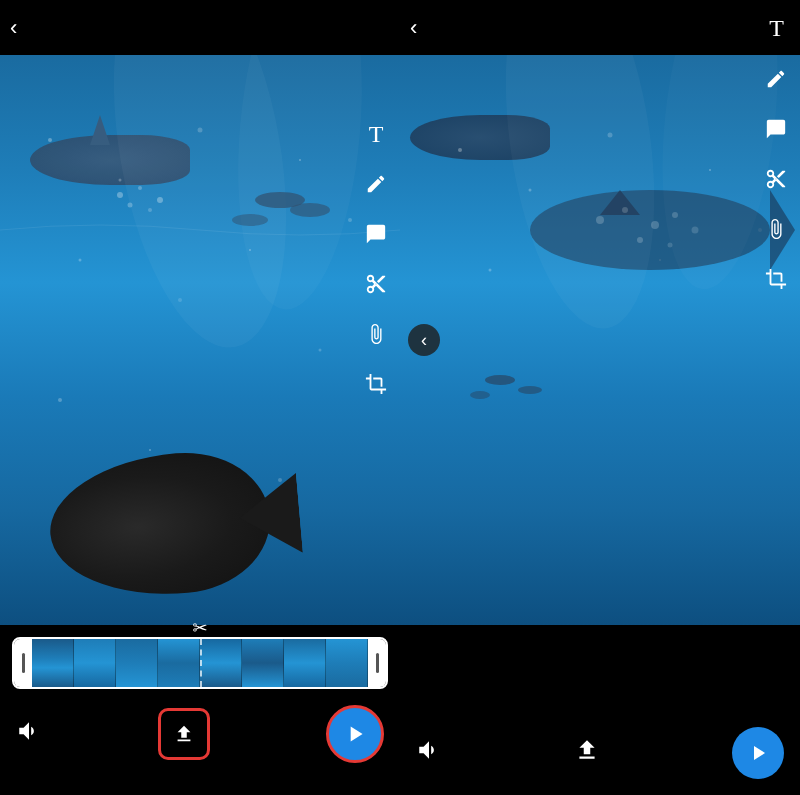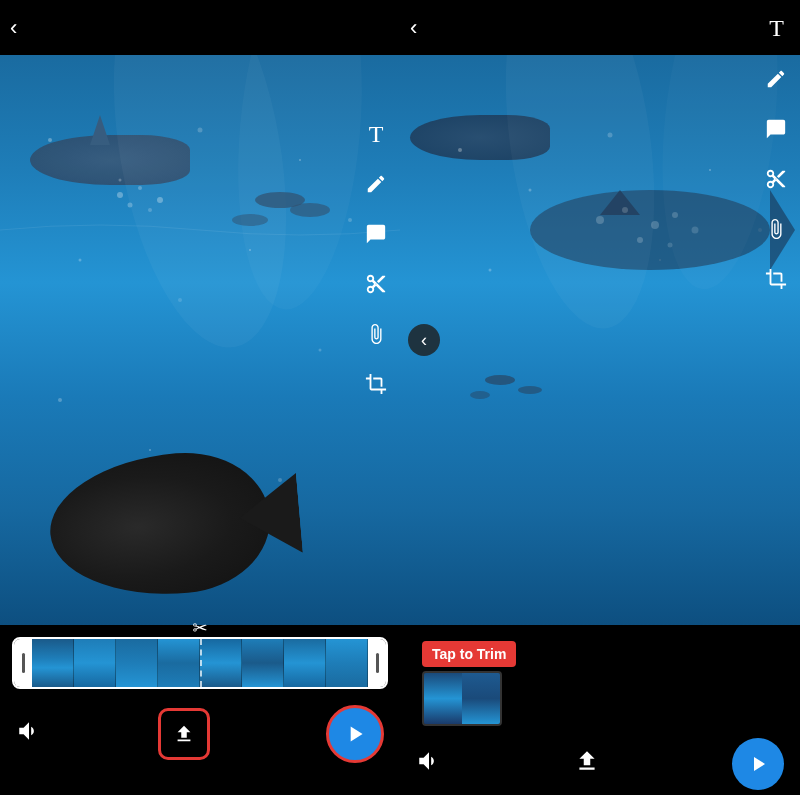--- a/index.html
+++ b/index.html
@@ -551,27 +551,20 @@
       <div class="toolbar-icon">
         <svg width="22" height="22" viewBox="0 0 24 24" fill="white">
           <path d="M17 15h2V7c0-1.1-.9-2-2-2H9v2h8v8zM7 17V1H5v4H1v2h4v10c0 1.1.9 2 2 2h10v4h2v-4h4v-2H7z"></path>
         </svg>
       </div>
     </div>
   </div>
 
   <div class="right-bottom-area">
 
-    <div class="tap-to-trim-area">
-      <div class="tap-to-trim-bubble">Tap to Trim</div>
-      <div class="video-thumbnail-small">
-        <div class="thumb-frame" style="background: linear-gradient(180deg,#1a4a7a 0%,#2494d4 50%,#1a3a6a 100%);"></div>
-        <div class="thumb-frame" style="background: linear-gradient(180deg,#1e5a90 0%,#1a4a7a 50%,#2494d4 100%);"></div>
-      </div>
-    </div>
 
     <div class="right-bottom-controls">
       <div class="control-icon">
         <svg width="26" height="26" viewBox="0 0 24 24" fill="white">
           <path d="M3 9v6h4l5 5V4L7 9H3zm13.5 3c0-1.77-1.02-3.29-2.5-4.03v8.05c1.48-.73 2.5-2.25 2.5-4.02z"></path>
         </svg>
       </div>
       <div style="color: white; font-size: 24px; cursor: pointer;">
         <svg width="26" height="26" viewBox="0 0 24 24" fill="white">
           <path d="M9 16h6v-6h4l-7-7-7 7h4zm-4 2h14v2H5z"></path>

